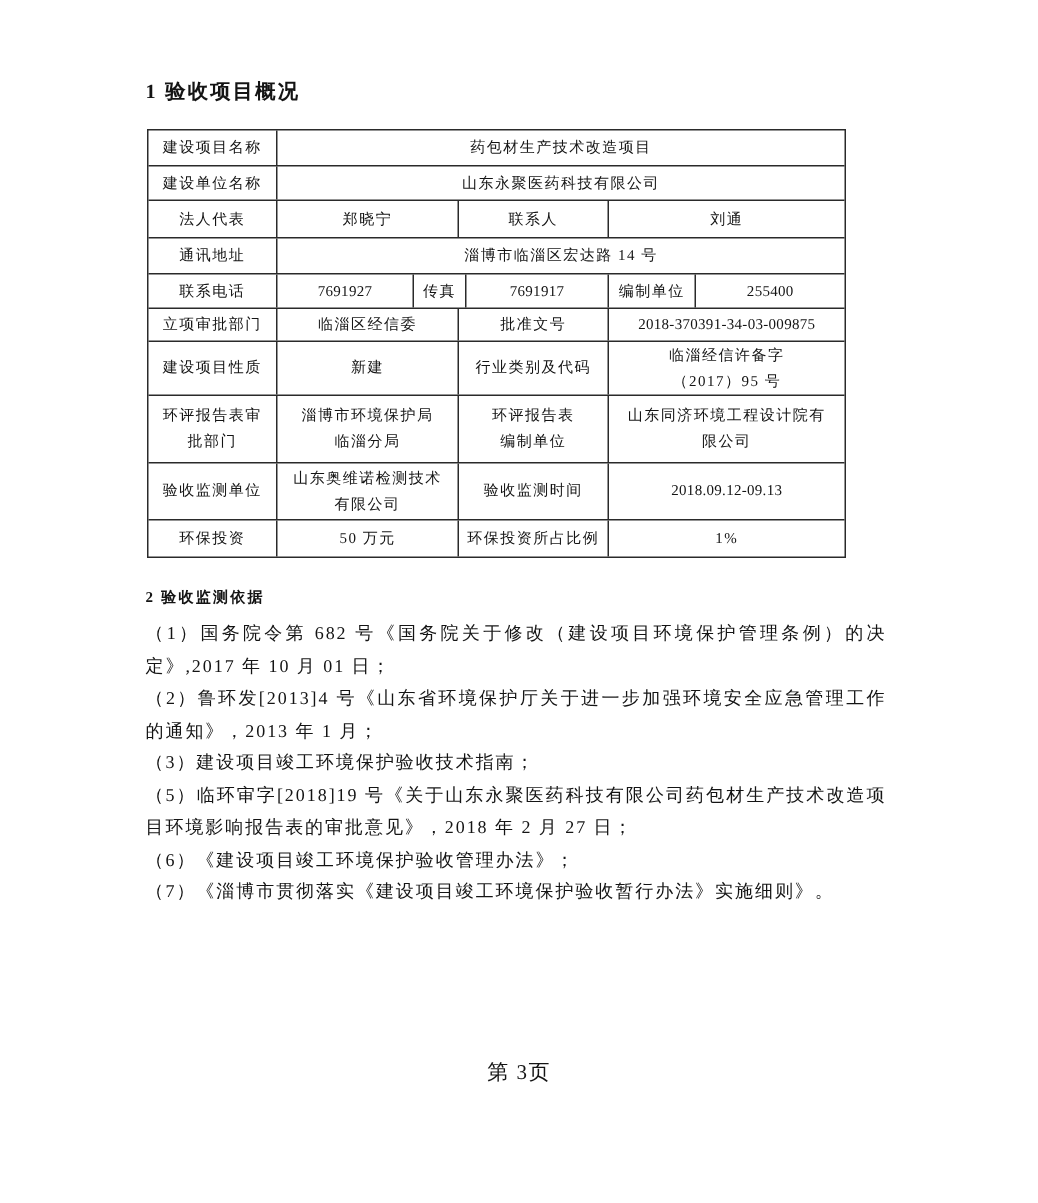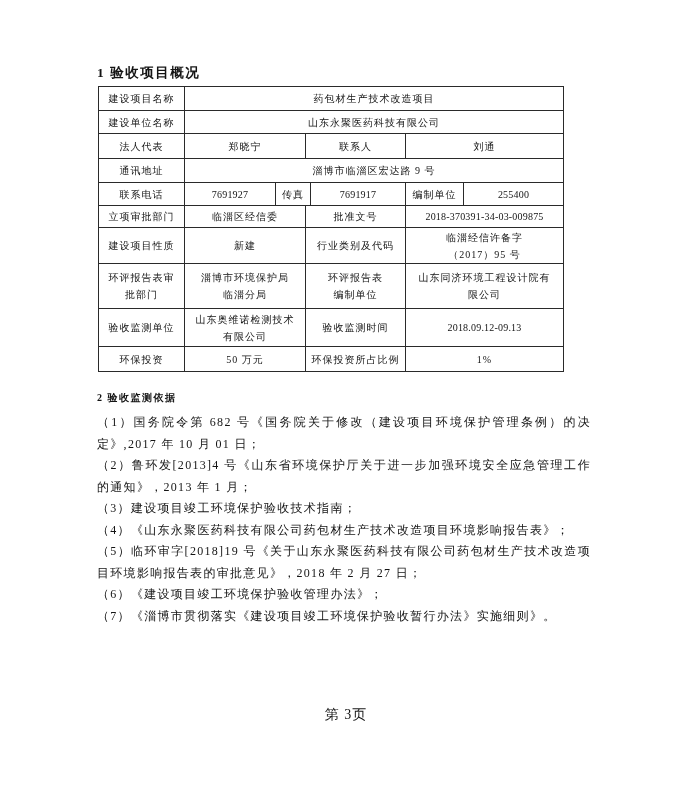--- a/index.html
+++ b/index.html
@@ -7,21 +7,21 @@
   body {
     width: 692px; height: 802px;
     font-family: "Liberation Serif", "DejaVu Serif", serif;
     color: #141414;
     position: relative;
     overflow: hidden;
   }
   .page { position: absolute; left: 0; top: 0; width: 692px; height: 802px; background: #fff; }
 
   .h1 {
-    position: absolute; left: 97px; top: 64px;
+    position: absolute; left: 97px; top: 52px;
     font-size: 13.5px; font-weight: bold; letter-spacing: 1.5px;
   }
   .h2 {
     position: absolute; left: 97px; top: 391px;
     font-size: 10px; font-weight: bold; letter-spacing: 1.5px;
   }
 
   
   .tbl {
     position: absolute; left: 98px; top: 86px; width: 466px;
@@ -82,21 +82,21 @@
 
     <div class="trow" style="height:25px">
       <div class="tcell w-a">法人代表</div>
       <div class="tcell w-b">郑晓宁</div>
       <div class="tcell w-c">联系人</div>
       <div class="tcell">刘通</div>
     </div>
 
     <div class="trow" style="height:24px">
       <div class="tcell w-a">通讯地址</div>
-      <div class="tcell">淄博市临淄区宏达路 9 号</div>
+      <div class="tcell">淄博市临淄区宏达路 14 号</div>
     </div>
 
     <div class="trow" style="height:23px">
       <div class="tcell w-a">联系电话</div>
       <div class="tcell w-b5 num">7691927</div>
       <div class="tcell w-c5">传真</div>
       <div class="tcell w-d5 num">7691917</div>
       <div class="tcell w-e5">编制单位</div>
       <div class="tcell num">255400</div>
     </div>
@@ -143,21 +143,20 @@
     </div>
 
   </div>
 
   <div class="h2">2 验收监测依据</div>
 
   <div class="list">
     <p>（1）国务院令第 682 号《国务院关于修改（建设项目环境保护管理条例）的决定》,2017 年 10 月 01 日；</p>
     <p>（2）鲁环发[2013]4 号《山东省环境保护厅关于进一步加强环境安全应急管理工作的通知》，2013 年 1 月；</p>
     <p>（3）建设项目竣工环境保护验收技术指南；</p>
-    <p>（4）《山东永聚医药科技有限公司药包材生产技术改造项目环境影响报告表》；</p>
     <p>（5）临环审字[2018]19 号《关于山东永聚医药科技有限公司药包材生产技术改造项目环境影响报告表的审批意见》，2018 年 2 月 27 日；</p>
     <p>（6）《建设项目竣工环境保护验收管理办法》；</p>
     <p>（7）《淄博市贯彻落实《建设项目竣工环境保护验收暂行办法》实施细则》。</p>
   </div>
 
   <div class="footer">第 3页</div>
 
 </div>
 
 </body></html>

